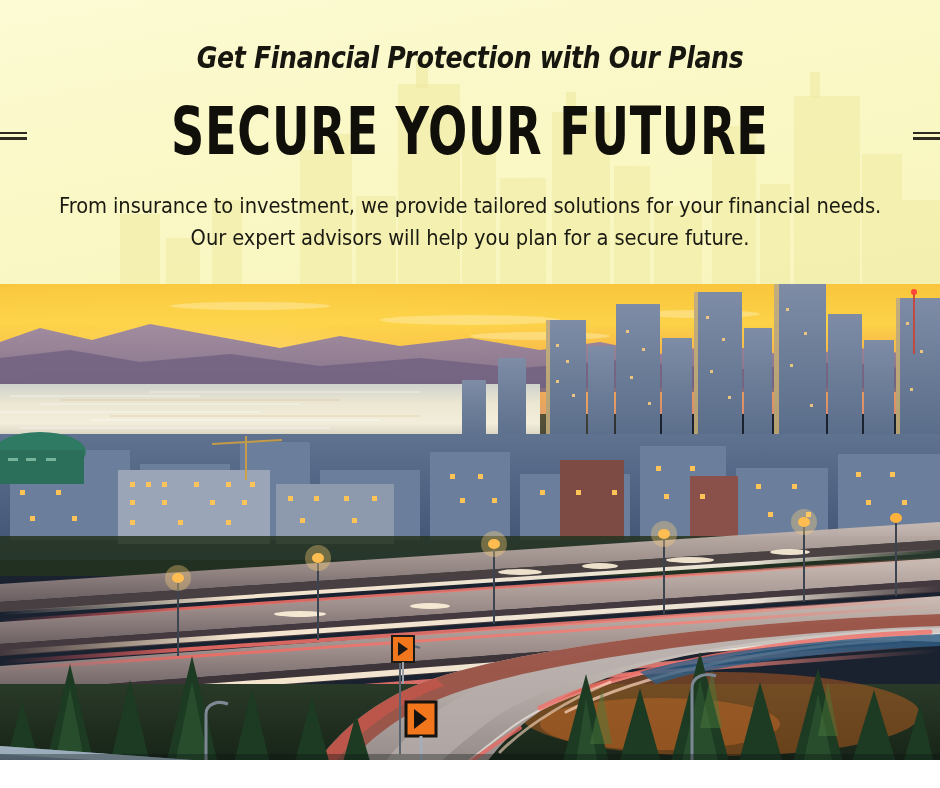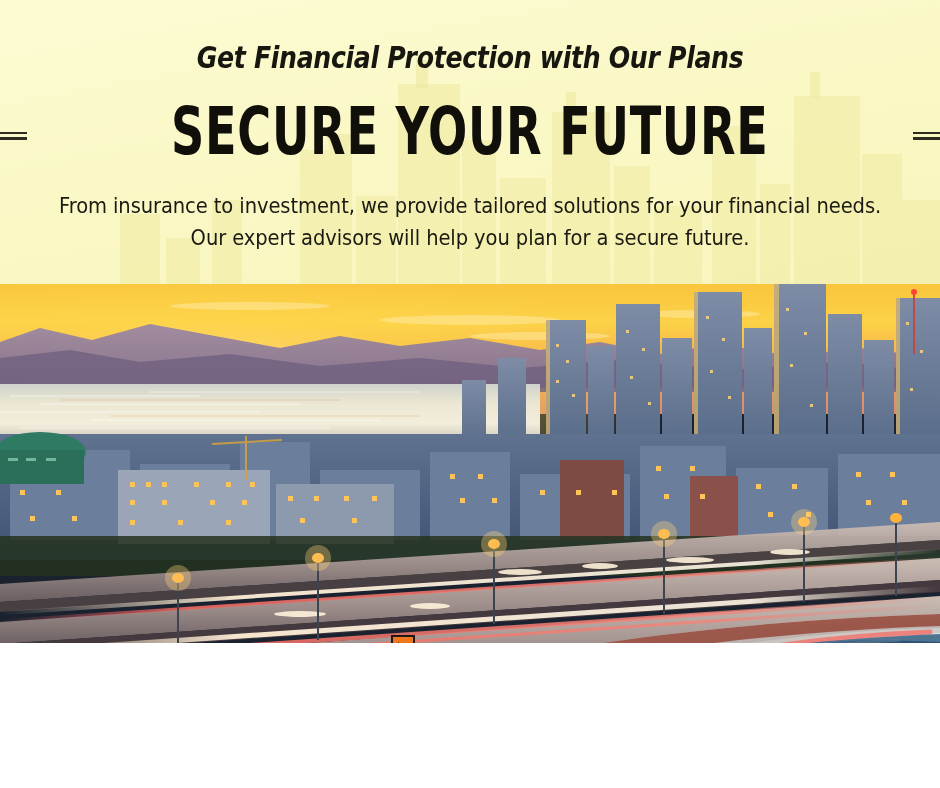--- a/index.html
+++ b/index.html
@@ -7,21 +7,21 @@
 
   html, body {
     width:940px; height:788px;
     background:#ffffff;
     font-family:"Liberation Sans", sans-serif;
     overflow:hidden;
   }
 
   .banner {
     position:relative;
-    width:940px; height:643px;
+    width:940px; height:760px;
     overflow:hidden;
   }
 
   
   .text-band {
     position:absolute; left:0; top:0;
     width:940px; height:284px;
     background:linear-gradient(170deg,#fcfbd4 0%,#faf8c6 45%,#f8f5bd 100%);
     overflow:hidden;
   }

